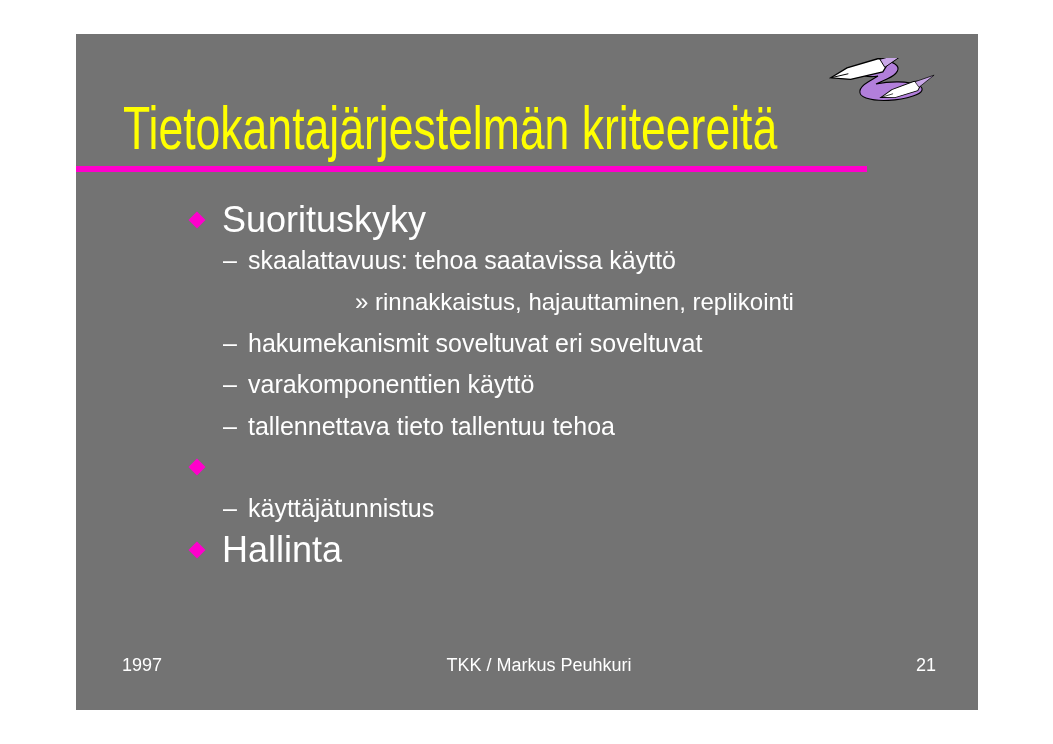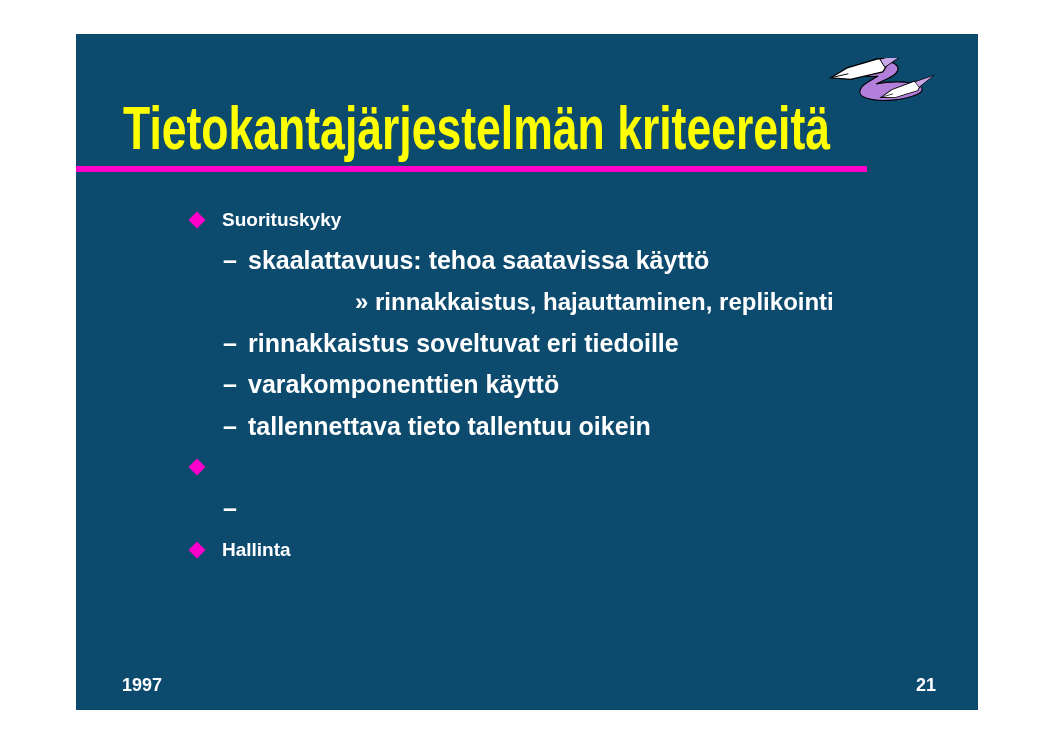--- a/index.html
+++ b/index.html
@@ -7,22 +7,21 @@
     width:1053px;height:744px;
     background:#ffffff;
     font-family:"Liberation Sans", sans-serif;
     position:relative;
     overflow:hidden;
   }
   .slide{
     position:absolute;
     left:76px;top:34px;
     width:902px;height:676px;
-    background:#0c4a6e;
-    font-weight:bold;
+    background:#737373;
   }
   .title{
     position:absolute;
     left:47px;top:64px;
     color:#FFFF00;
     font-size:61px;
     line-height:1;
     white-space:nowrap;
     transform:scaleX(0.73);
     transform-origin:0 0;
@@ -43,21 +42,21 @@
     left:0;top:165px;
     width:902px;
   }
   .row{
     display:flex;
     align-items:center;
     height:41.3px;
     color:#ffffff;
     white-space:nowrap;
   }
-  .row.l1{padding-left:115px;font-size:19px;}
+  .row.l1{padding-left:115px;font-size:36px;}
   .row.l2{padding-left:147px;font-size:25px;}
   .row.l3{padding-left:279px;font-size:24px;}
   .diamond{
     width:12px;height:12px;
     background:#FF00CC;
     transform:rotate(45deg);
     margin-right:19px;
     flex:0 0 auto;
   }
   .dash{display:inline-block;width:25px;flex:0 0 auto;}
@@ -66,21 +65,20 @@
     position:absolute;
     left:0;top:620px;
     width:902px;height:22px;
     box-sizing:border-box;
     padding-left:46px;padding-right:42px;
     display:flex;
     justify-content:space-between;
     align-items:center;
     color:#ffffff;
     font-size:18px;
-    margin-top:20px;
   }
 </style>
 </head>
 <body>
 
 <div class="slide">
 
   <div class="title">Tietokantajärjestelmän kriteereitä</div>
 
   <div class="rule"></div>
@@ -106,40 +104,42 @@
     <div class="row l2">
       <span class="dash">–</span>
       <span>skaalattavuus: tehoa saatavissa käyttö</span>
     </div>
     <div class="row l3">
       <span class="arrow">»</span>
       <span>rinnakkaistus, hajauttaminen, replikointi</span>
     </div>
     <div class="row l2">
       <span class="dash">–</span>
-      <span>rinnakkaistus soveltuvat eri tiedoille</span>
+      <span>hakumekanismit soveltuvat eri soveltuvat</span>
     </div>
     <div class="row l2">
       <span class="dash">–</span>
       <span>varakomponenttien käyttö</span>
     </div>
     <div class="row l2">
       <span class="dash">–</span>
-      <span>tallennettava tieto tallentuu oikein</span>
+      <span>tallennettava tieto tallentuu tehoa</span>
     </div>
     <div class="row l1">
       <span class="diamond"></span>
     </div>
     <div class="row l2">
       <span class="dash">–</span>
+      <span>käyttäjätunnistus</span>
     </div>
     <div class="row l1">
       <span class="diamond"></span>
       <span>Hallinta</span>
     </div>
   </div>
 
   <div class="footer">
     <span>1997</span>
+    <span>TKK / Markus Peuhkuri</span>
     <span>21</span>
   </div>
 
 </div>
 
 </body></html>

